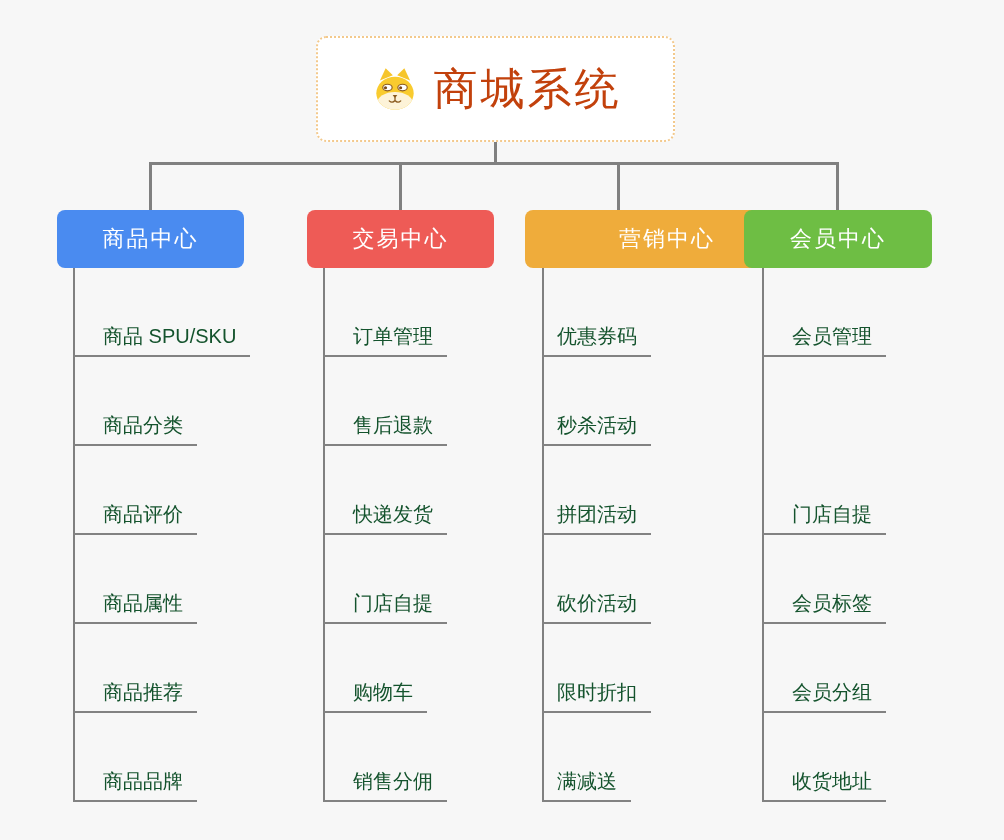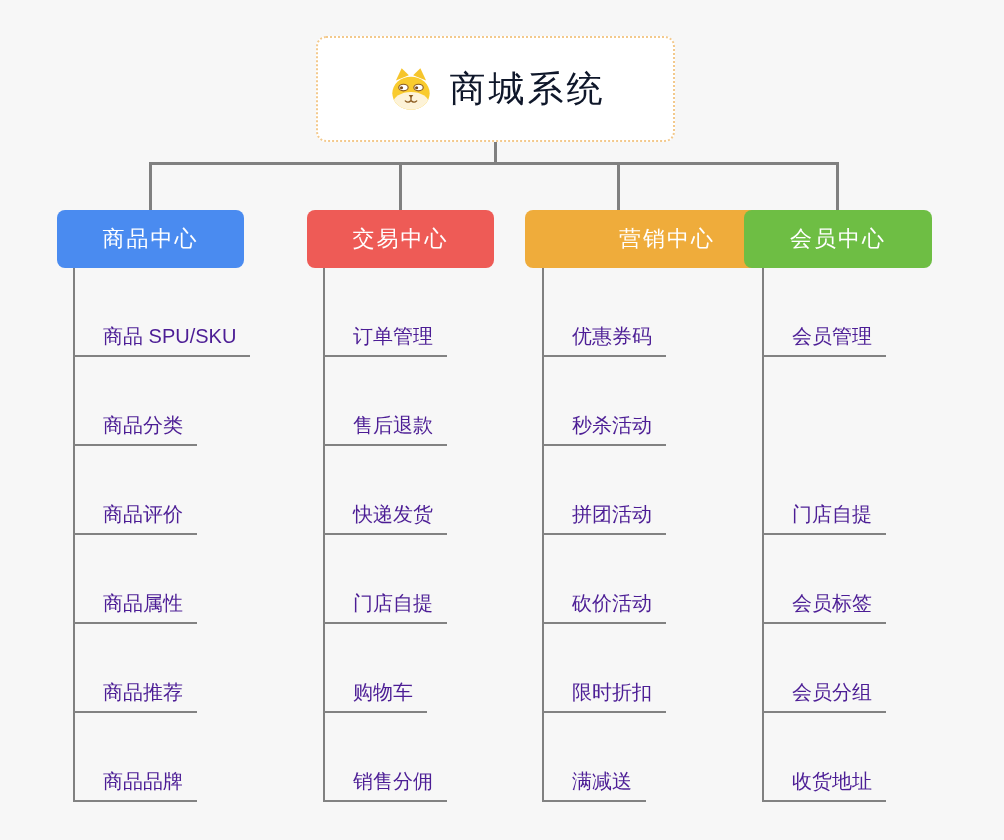--- a/index.html
+++ b/index.html
@@ -16,23 +16,23 @@
   
   .root-node{
     position:absolute;left:316px;top:36px;width:359px;height:106px;
     background:#ffffff;
     border:2px dotted #f3c98c;
     border-radius:10px;
     box-sizing:border-box;
     display:flex;align-items:center;justify-content:center;gap:14px;
   }
   .root-title{
-    font-size:36px;
+    font-size:44px;
     letter-spacing:3px;
-    color:#0f172a;
+    color:#c2410c;
     font-weight:400;
     white-space:nowrap;
   }
   .root-icon{width:50px;height:46px;flex:0 0 auto;}
   
   .line{position:absolute;background:#808080;}
   .root-stub{left:494px;top:142px;width:3px;height:21px;}
   .hbar{left:149px;top:162px;width:690px;height:3px;}
   .drop{top:162px;width:3px;height:49px;}
   .drop-1{left:149px;}
@@ -57,26 +57,26 @@
   }
   .branch-1{left:57px;width:187px;}
   .branch-2{left:307px;width:187px;}
   .branch-3{left:525px;width:188px;padding-left:48px;}
   .branch-4{left:744px;width:188px;}
   
   .leaf{
     position:absolute;
     font-size:20px;
     line-height:28px;
-    color:#4c1d95;
+    color:#14532d;
     padding:0 14px 5px 30px;
     border-bottom:2px solid #828282;
     white-space:nowrap;
   }
-  .c1{left:73px;}  .c2{left:323px;} .c3{left:542px;} .c4{left:762px;}
+  .c1{left:73px;}  .c2{left:323px;} .c3{left:542px;padding-left:15px;} .c4{left:762px;}
   .r1{top:322px;}  .r2{top:411px;}  .r3{top:500px;}
   .r4{top:589px;}  .r5{top:678px;}  .r6{top:767px;}
 </style>
 </head>
 <body>
 
 <div class="canvas">
 
   <div class="root-node">
     <svg class="root-icon" viewBox="0 0 64 64" aria-hidden="true">

